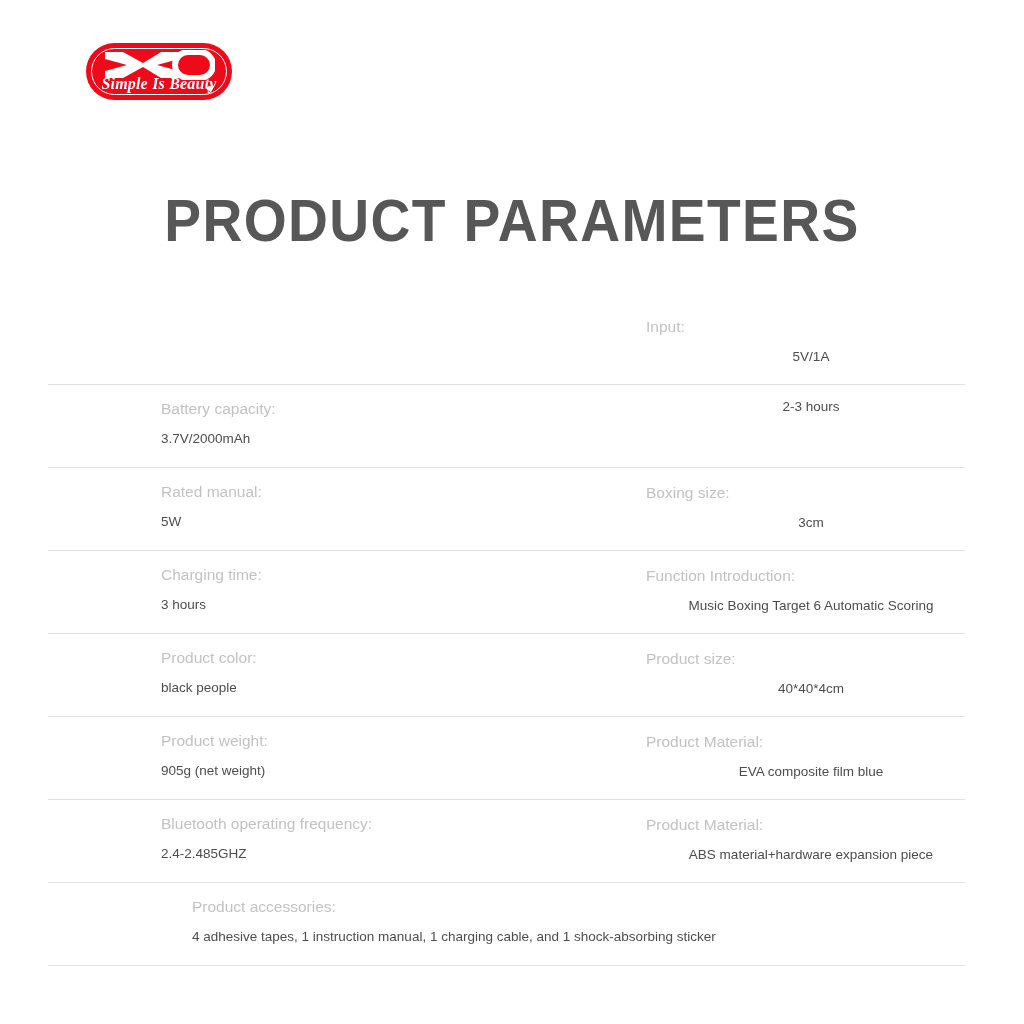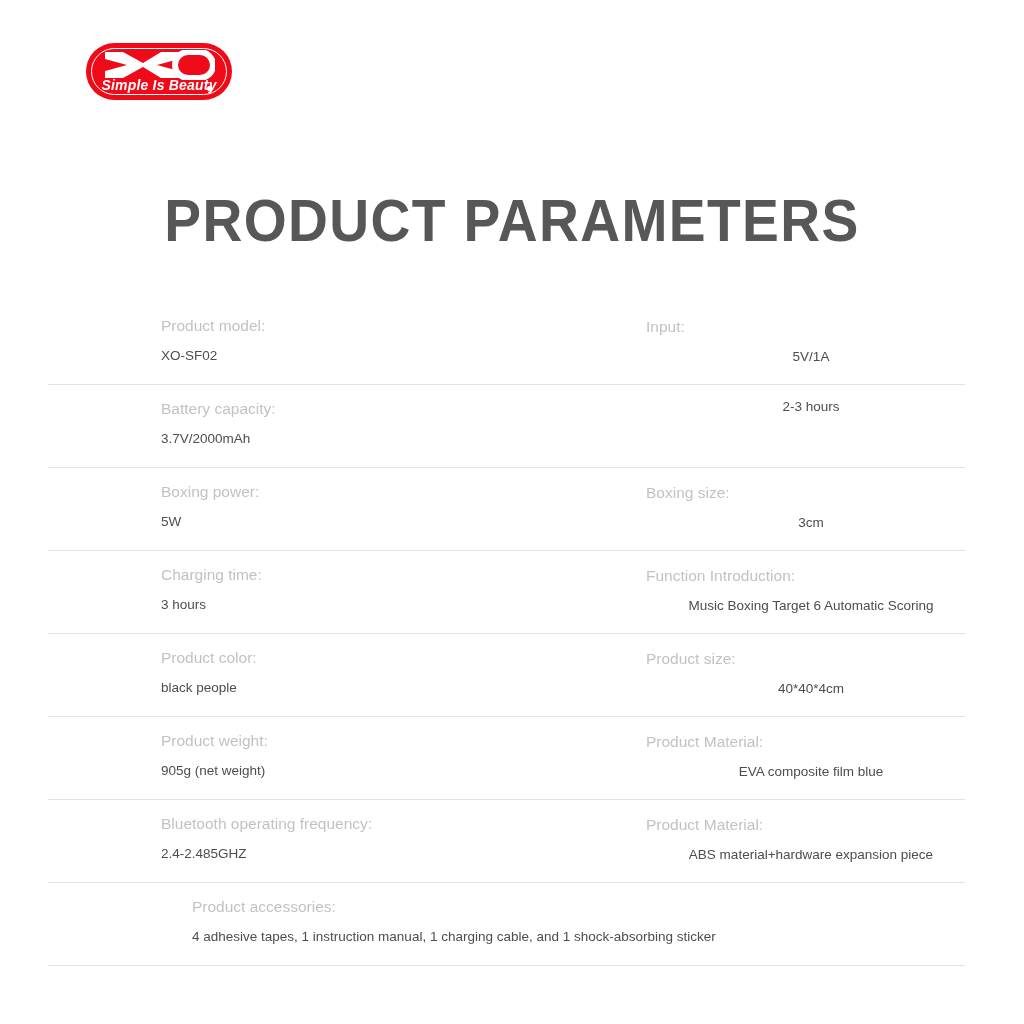--- a/index.html
+++ b/index.html
@@ -58,24 +58,24 @@
     align-items: center;
     justify-content: center;
   }
   .logo-tagline {
     position: absolute;
     left: 0;
     right: 0;
     bottom: 7px;
     text-align: center;
     color: #ffffff;
-    font-family: Liberation Sans, sans-serif;
+    font-family: Liberation Serif, serif;
     font-style: italic;
     font-weight: bold;
-    font-size: 14px;
+    font-size: 16px;
     letter-spacing: 0.2px;
     white-space: nowrap;
   }
 
   
   .page-title {
     position: absolute;
     left: 0;
     right: 0;
     top: 186px;
@@ -147,43 +147,39 @@
     </svg>
   </div>
   <div class="logo-tagline">Simple Is Beauty</div>
 </div>
 
 <div class="page-title">PRODUCT PARAMETERS</div>
 
 <div class="spec-table">
 
   <div class="spec-row">
-    <div class="cell left">
-      <div class="cell-label">Product model:</div>
-      <div class="cell-value">XO-SF02</div>
-    </div>
     <div class="cell right">
       <div class="cell-label">Input:</div>
       <div class="cell-value">5V/1A</div>
     </div>
   </div>
 
   <div class="spec-row">
     <div class="cell left">
       <div class="cell-label">Battery capacity:</div>
       <div class="cell-value">3.7V/2000mAh</div>
     </div>
     <div class="cell right">
       <div class="cell-value">2-3 hours</div>
     </div>
   </div>
 
   <div class="spec-row">
     <div class="cell left">
-      <div class="cell-label">Boxing power:</div>
+      <div class="cell-label">Rated manual:</div>
       <div class="cell-value">5W</div>
     </div>
     <div class="cell right">
       <div class="cell-label">Boxing size:</div>
       <div class="cell-value">3cm</div>
     </div>
   </div>
 
   <div class="spec-row">
     <div class="cell left">

